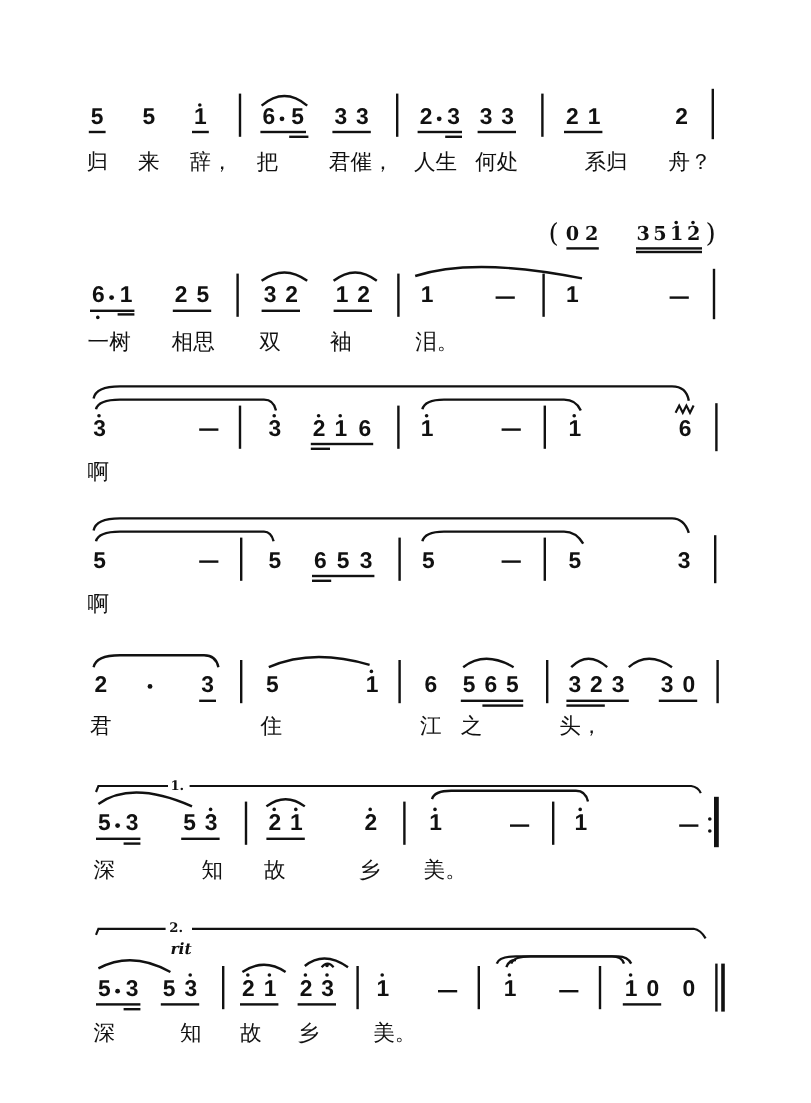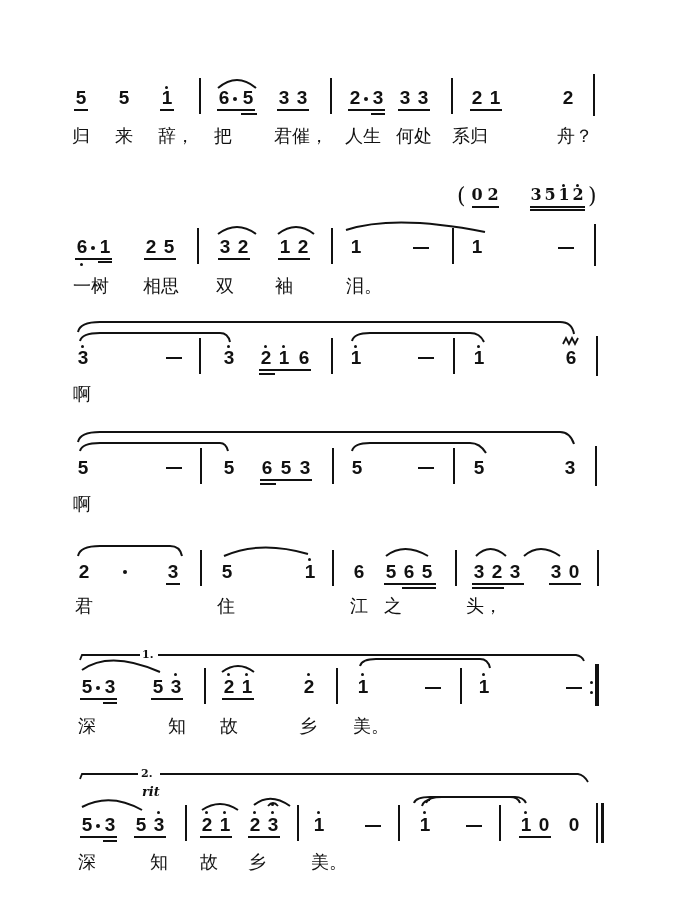--- a/index.html
+++ b/index.html
@@ -107,21 +107,21 @@
     <span class="n" style="left:561px;top:88px">2</span>
     <div class="bar" style="left:593px;top:74px;height:42px"></div>
 
     <span class="ly" style="left:72px;top:126px">归</span>
     <span class="ly" style="left:115px;top:126px">来</span>
     <span class="ly" style="left:158px;top:126px">辞，</span>
     <span class="ly" style="left:214px;top:126px">把</span>
     <span class="ly" style="left:274px;top:126px">君催，</span>
     <span class="ly" style="left:345px;top:126px">人生</span>
     <span class="ly" style="left:396px;top:126px">何处</span>
-    <span class="ly" style="left:452px;top:126px">系归</span>
+    <span class="ly" style="left:487px;top:126px">系归</span>
     <span class="ly" style="left:557px;top:126px">舟？</span>
   </div>
 
   <div>
 
     <span class="paren" style="left:457px;top:184px">(</span>
     <span class="nsm" style="left:471px;top:186px">0</span>
     <span class="nsm" style="left:487px;top:186px">2</span>
     <div class="ul" style="left:472px;top:206px;width:27px"></div>
     <span class="nsm" style="left:530px;top:186px">3</span>

